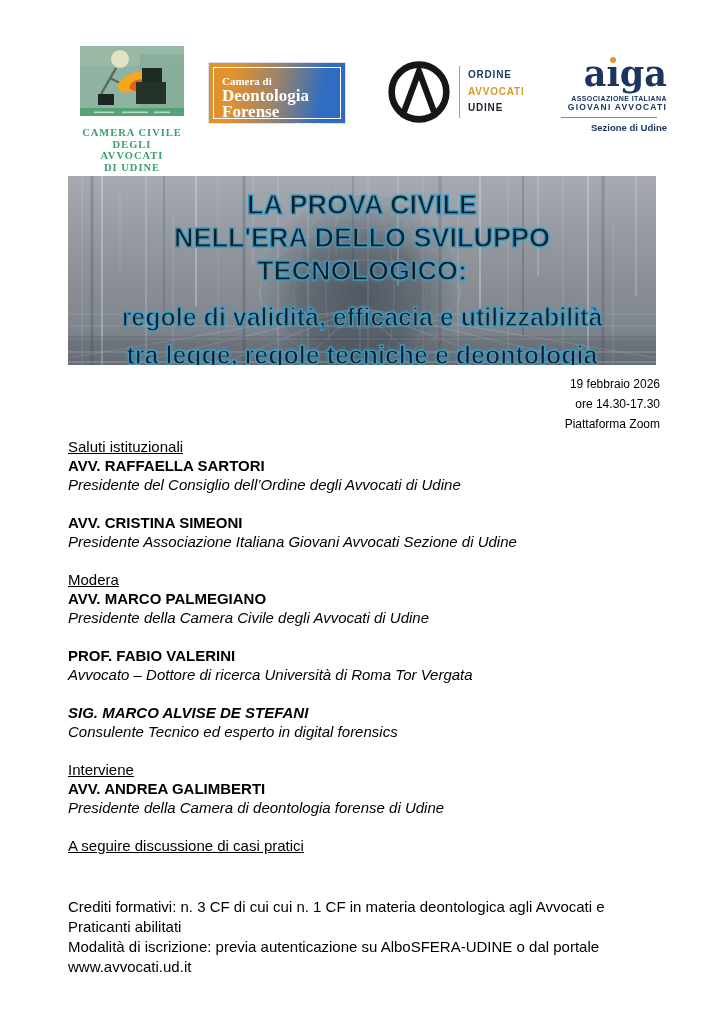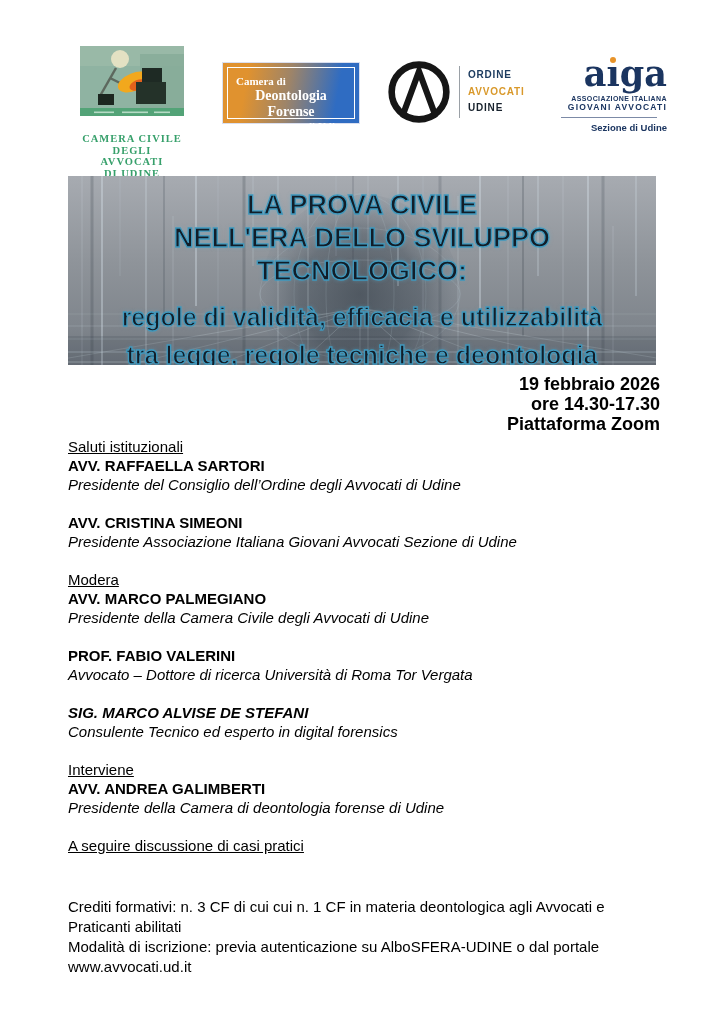--- a/index.html
+++ b/index.html
@@ -6,37 +6,37 @@
   .page{
     position:relative;width:724px;height:1024px;background:#ffffff;
     margin:0 auto;overflow:hidden;
     font-family:"Liberation Sans", sans-serif;color:#000;
   }
 
   
   .logo-cc{position:absolute;left:80px;top:46px;width:104px;text-align:center;}
   .logo-cc .painting{width:104px;height:70px;display:block;}
   .logo-cc .cc-text{
-    margin-top:17px;font-family:"Liberation Serif", serif;font-weight:bold;
+    margin-top:11px;font-family:"Liberation Serif", serif;font-weight:bold;
     font-size:10.5px;line-height:11.5px;letter-spacing:1px;color:#37a06b;
   }
 
   .logo-deon{
-    position:absolute;left:222px;top:62px;width:138px;height:62px;
+    position:absolute;left:208px;top:62px;width:138px;height:62px;
     background:linear-gradient(100deg,#e0922f 18%,#9d8469 48%,#2f6cc2 82%);
     box-sizing:border-box;border:1px solid #d9dff0;
   }
   .logo-deon .inner{
     position:absolute;left:4px;top:4px;right:4px;bottom:4px;
     border:1px solid #ffffff;
     color:#fff;font-family:"Liberation Serif", serif;font-weight:700;
     padding:7px 8px 0 8px;box-sizing:border-box;
   }
   .logo-deon .l1{font-size:11px;line-height:13px;}
-  .logo-deon .l2{font-size:14px;line-height:16px;text-align:center;}
+  .logo-deon .l2{font-size:17px;line-height:16px;}
   .logo-deon .l3{font-size:11px;line-height:13px;text-align:right;}
 
   .logo-oa{position:absolute;left:386px;top:58px;height:68px;display:flex;align-items:center;}
   .logo-oa svg{display:block;}
   .logo-oa .divider{width:1px;height:52px;background:#9aa0a6;margin:0 8px 0 7px;}
   .logo-oa .oa-text{font-weight:700;font-size:10px;line-height:16.5px;letter-spacing:.8px;}
   .oa-l1{color:#1d3c60;}
   .oa-l2{color:#d9992b;}
   .oa-l3{color:#18222d;}
 
@@ -69,21 +69,21 @@
     -webkit-text-stroke:1.3px #3f98bd;
     text-shadow:0 0 4px rgba(90,180,215,.55);
   }
   .banner .t-big{font-size:27px;line-height:33px;}
   .banner .t-small{font-size:25px;line-height:38px;}
   .banner .gap{height:10px;}
 
   
   .event-info{
     position:absolute;right:64px;top:374px;text-align:right;
-    font-weight:700;font-size:18px;line-height:20px;
+    font-weight:400;font-size:12px;line-height:20px;
   }
 
   
   .body-col{position:absolute;left:68px;top:437px;width:592px;font-size:15px;line-height:19px;}
   .sec-heading{text-decoration:underline;}
   .entry{margin-bottom:19px;}
   .entry .name{font-weight:700;}
   .entry .name.italic{font-style:italic;}
   .entry .role{font-style:italic;}
   .closing{text-decoration:underline;margin-top:8px;}

